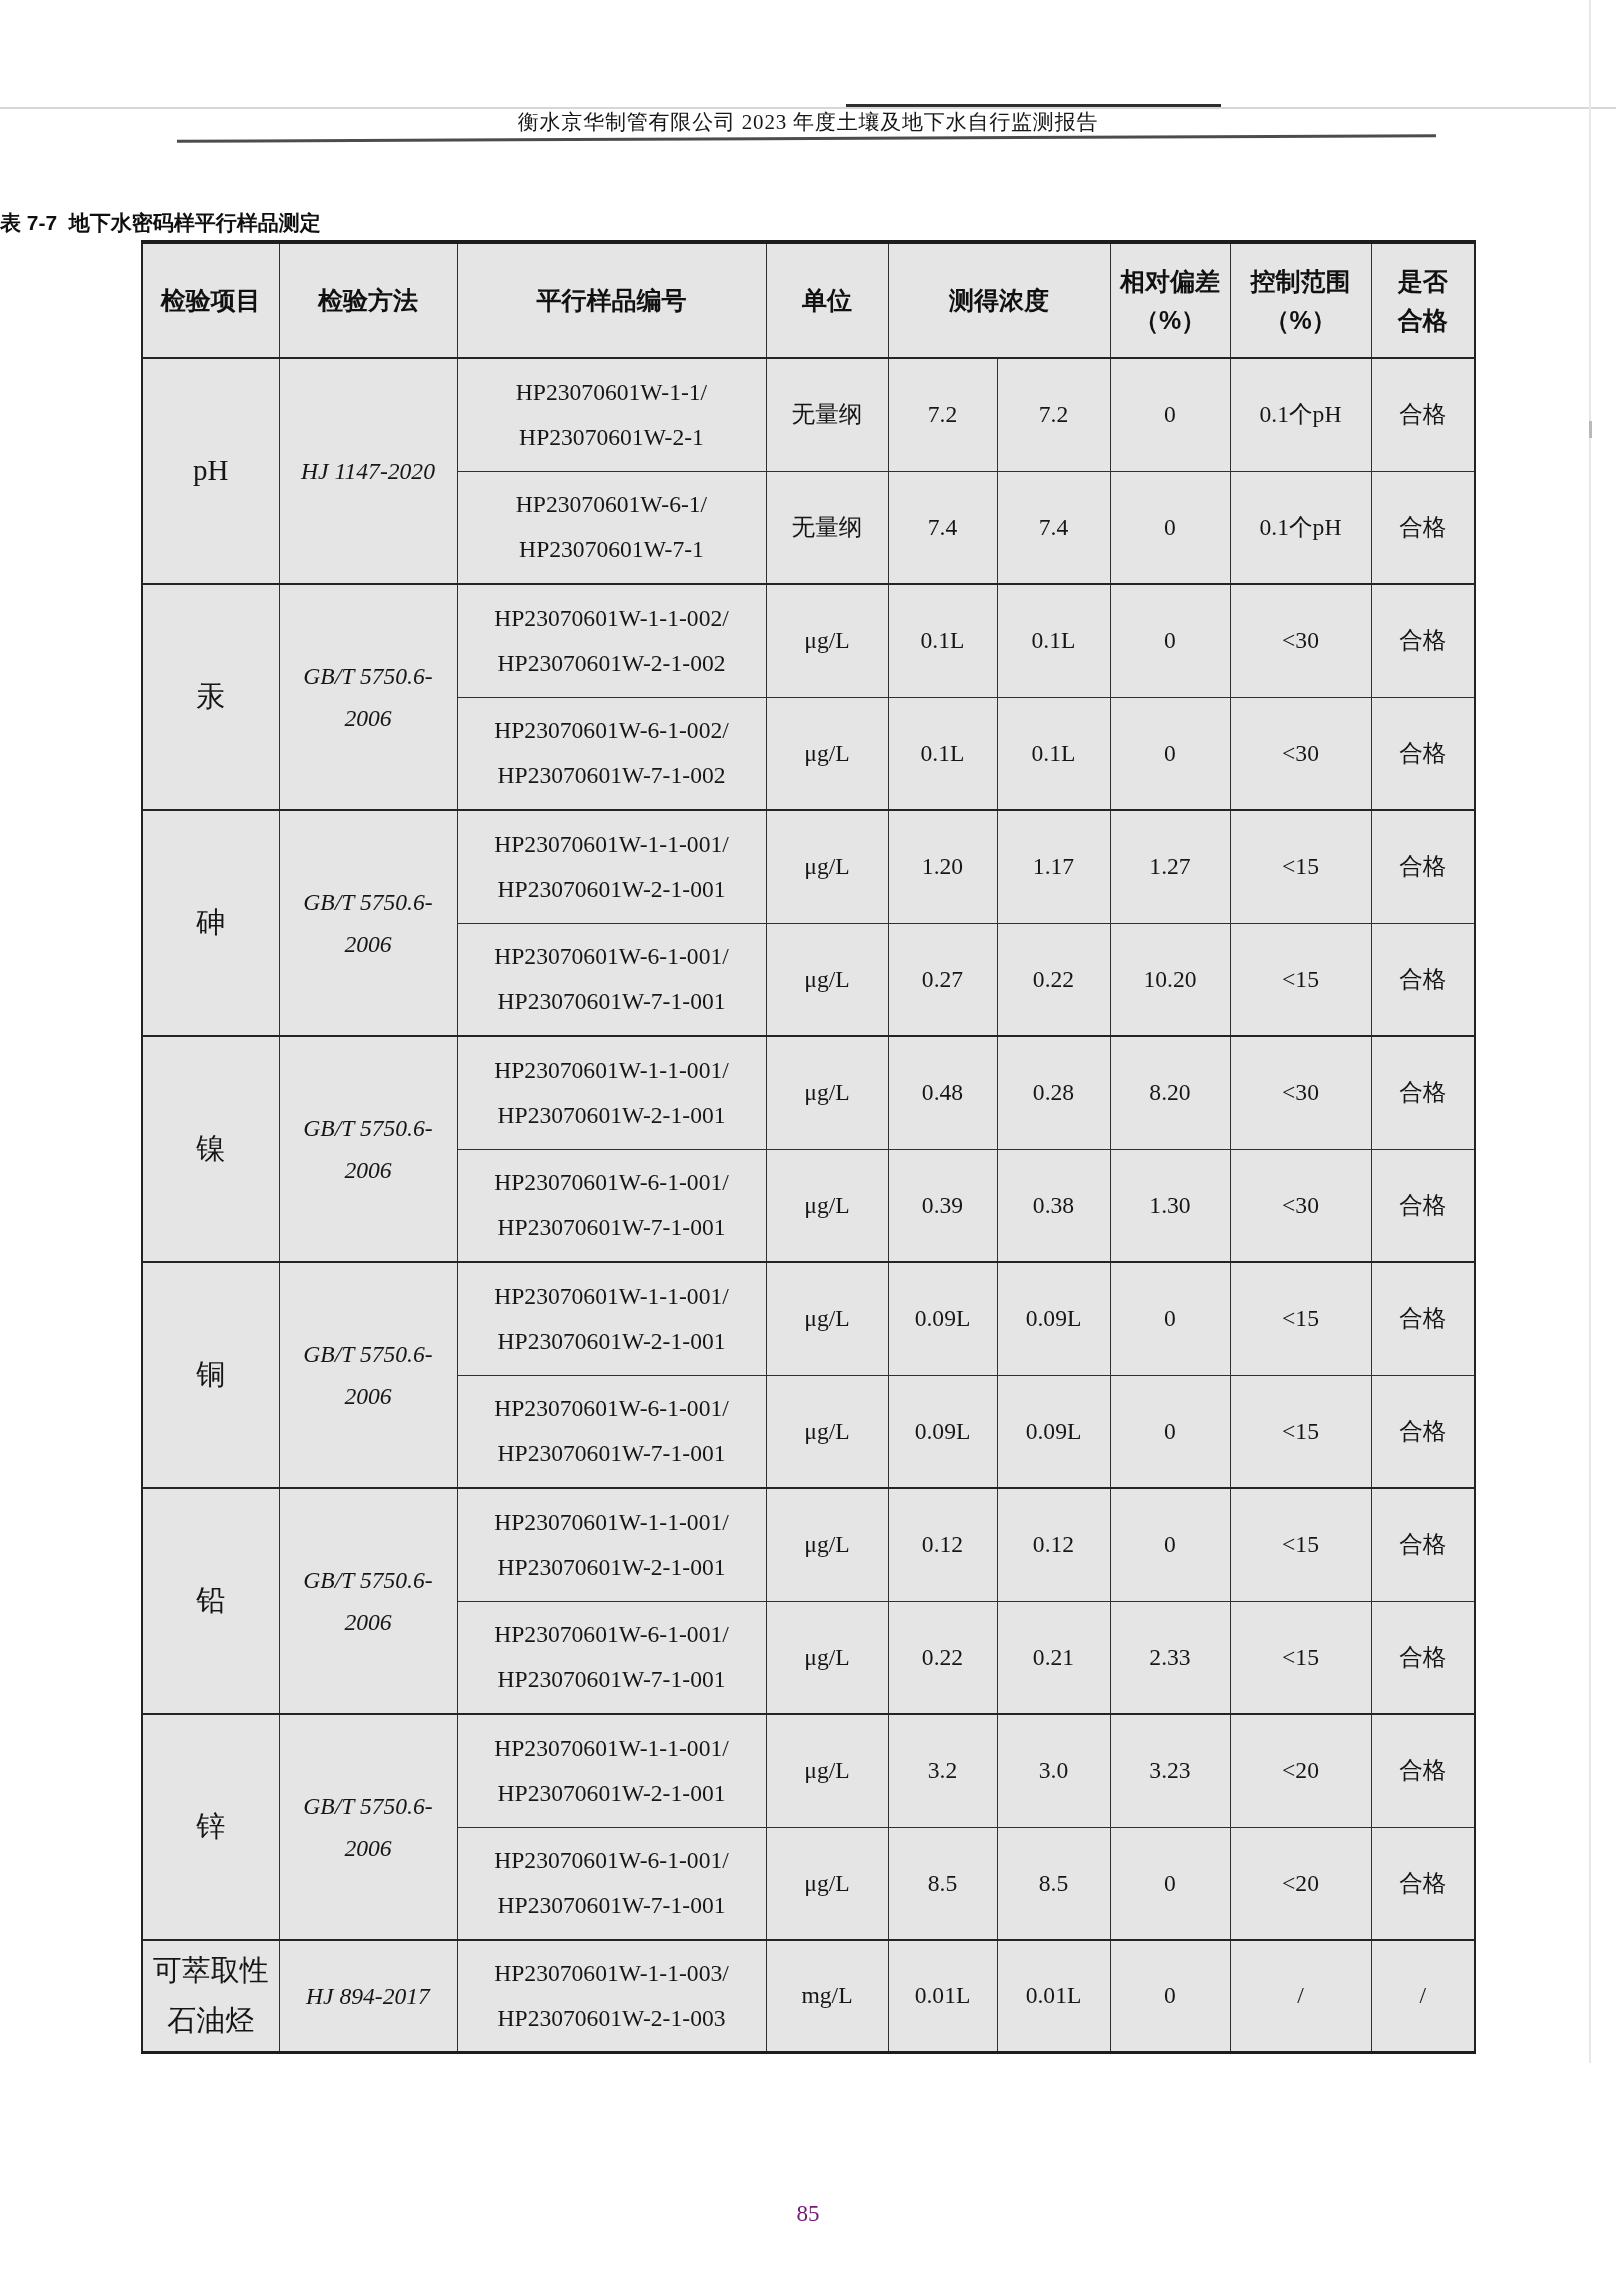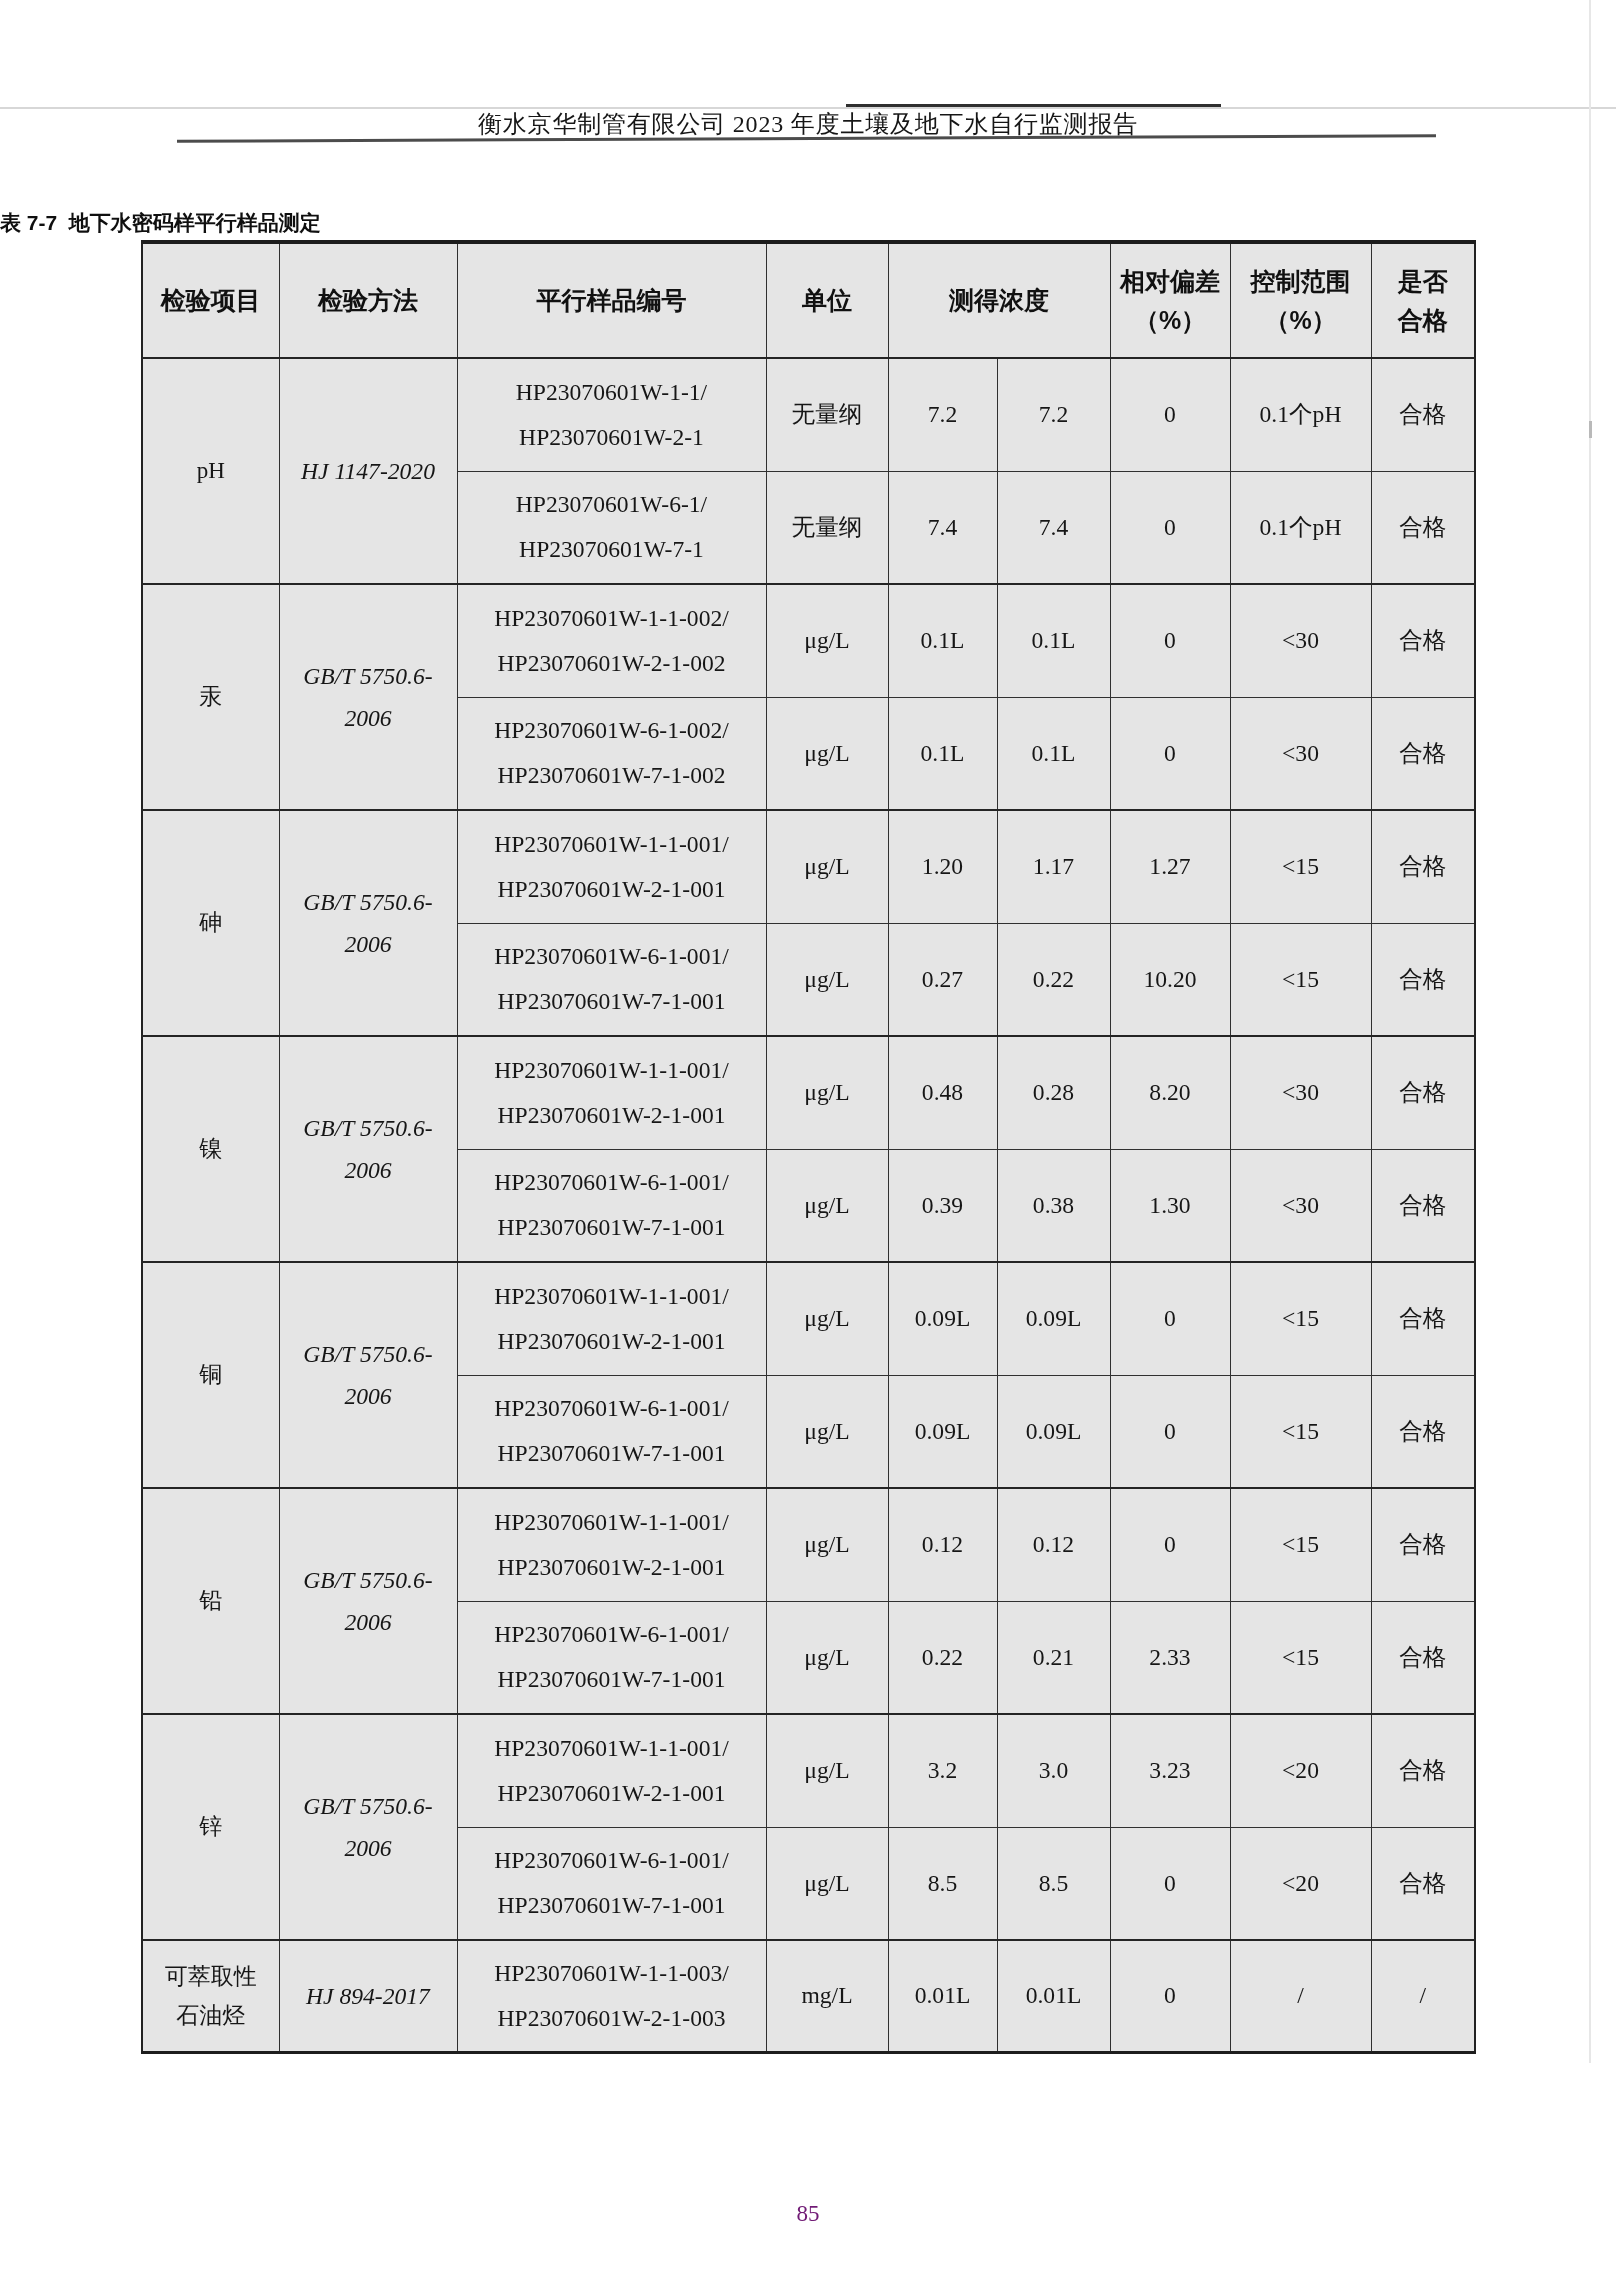--- a/index.html
+++ b/index.html
@@ -24,21 +24,21 @@
   .scan-edge-vertical{
     position:absolute; top:0; left:1589px; width:1.7px; height:2063px;
     background:#e7e7e7;
   }
   .scan-edge-tick{
     position:absolute; top:421px; left:1589px; width:2.5px; height:17px;
     background:#b9b9b9;
   }
   .header-title{
     position:absolute; top:108px; left:0; width:1616px;
-    text-align:center; font-size:24px; letter-spacing:0.8px;
+    text-align:center; font-size:21px; letter-spacing:0.8px;
     color:#161616; white-space:pre;
   }
   .header-rule{
     position:absolute; top:137px; left:177px; width:1259px; height:2.5px;
     background:#4c4c4c; transform:rotate(-0.25deg);
   }
   .table-title{
     position:absolute; top:209px; left:0; width:1446px;
     font-size:21px; font-weight:bold;
     font-family:"Liberation Sans","DejaVu Sans",sans-serif;
@@ -60,21 +60,21 @@
   }
   .ptable thead tr{height:116px;}
   .ptable tbody tr{height:113px;}
   .ptable th{
     font-family:"Liberation Sans","DejaVu Sans",sans-serif;
     font-weight:bold; font-size:25px; line-height:1.55; color:#111111;
   }
   .ptable td{font-size:23.6px; line-height:1.4; color:#161616;}
   .ptable td.c-sample{line-height:1.9; font-size:23.6px;margin-left:16px;}
   .ptable td.c-method{line-height:1.8;font-style:italic;}
-  .ptable td.c-item{line-height:1.7; font-size:23px;}
+  .ptable td.c-item{line-height:1.7; font-size:29px;}
   .ptable tbody tr.group-start td{border-top:2.5px solid #242424;}
   .ptable tbody tr.sub-row td{border-top:1.7px solid #4e4e4e;}
   .page-number{
     position:absolute; top:2201px; left:0; width:1616px;
     text-align:center; font-size:23px; color:#701a75;
   }
 </style>
 </head>
 <body>
 

